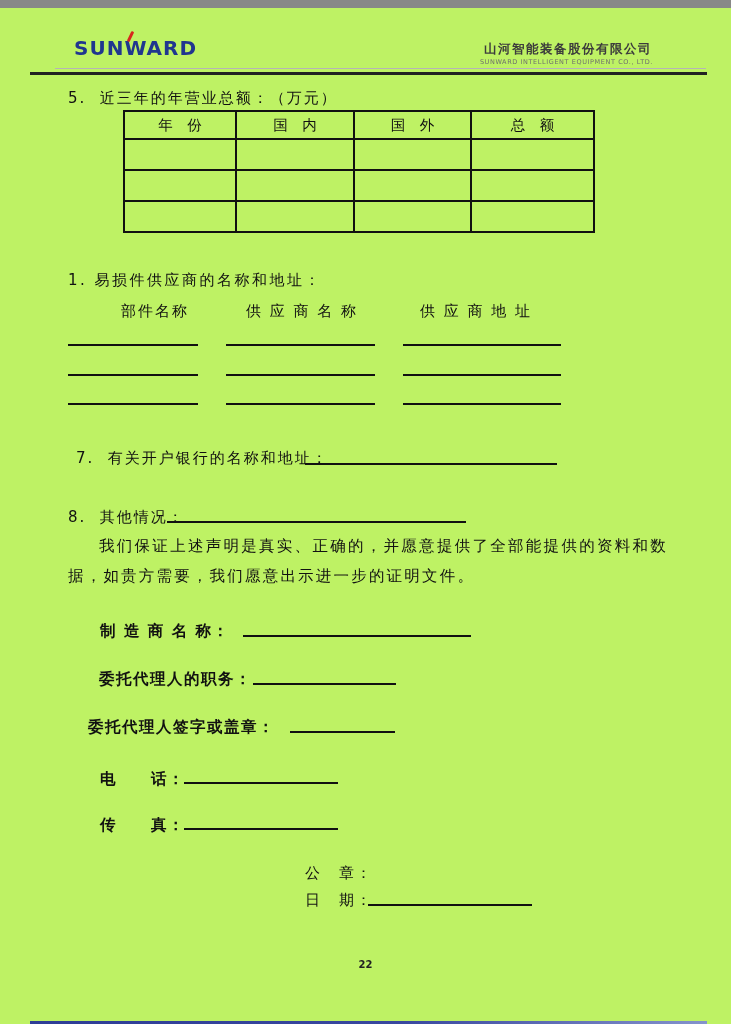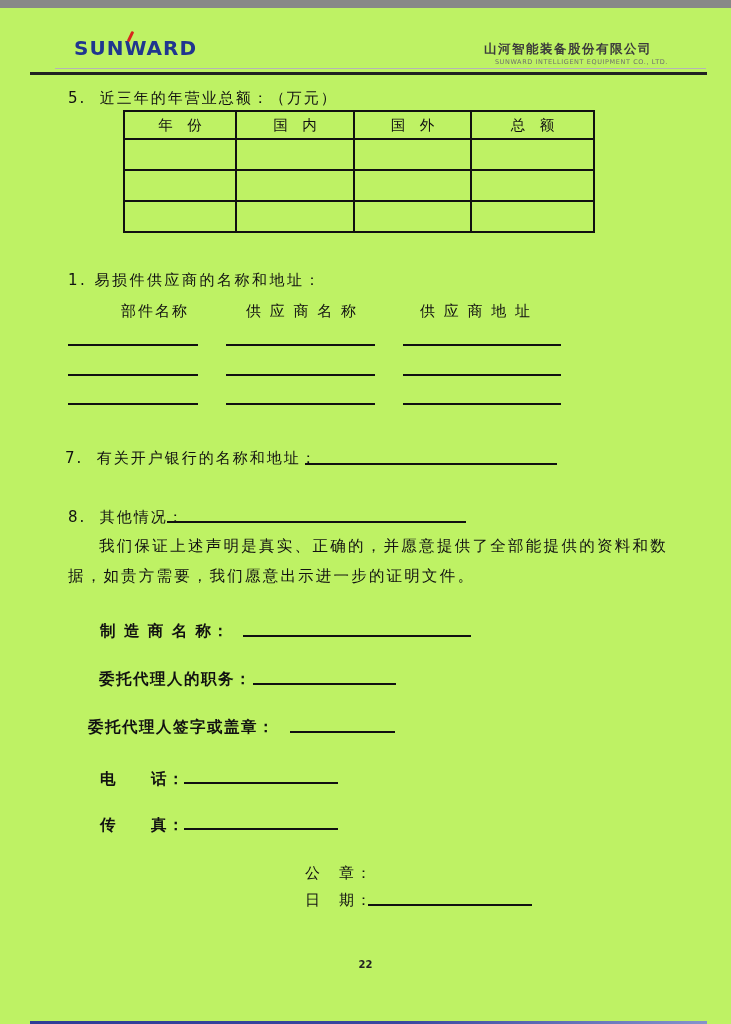--- a/index.html
+++ b/index.html
@@ -23,21 +23,21 @@
     position: absolute; left: 55px; top: -5px;
     width: 3px; height: 11px; background: #d7281d;
     transform: rotate(26deg); border-radius: 1px;
   }
   .company-cn {
     position: absolute; right: 79px; top: 33px;
     font-size: 12.5px; font-weight: 700; letter-spacing: 1.5px;
     color: #3c3c3c; white-space: pre-wrap;
   }
   .company-en {
-    position: absolute; right: 63px; top: 50px;
+    position: absolute; right: 78px; top: 50px;
     font-size: 6.5px; letter-spacing: 0.6px;
     color: #6e6e6e; white-space: pre-wrap;
   }
   .rule-thin  { position: absolute; left: 55px; top: 60px; width: 651px; height: 1px; background: #b5b5b5; }
   .rule-thick { position: absolute; left: 30px; top: 64px; width: 677px; height: 3px; background: #222; }
 
   
   .lbl { position: absolute; font-size: 15px; letter-spacing: 2px; white-space: pre-wrap; color: #111; }
   .bold { font-weight: 700; font-size: 15.5px; letter-spacing: 1.5px; }
   .bline { position: absolute; height: 2px; background: #111; }
@@ -129,21 +129,21 @@
   <div class="bline" style="left:68px;  top:336px; width:130px;"></div>
   <div class="bline" style="left:226px; top:336px; width:149px;"></div>
   <div class="bline" style="left:403px; top:336px; width:158px;"></div>
   <div class="bline" style="left:68px;  top:366px; width:130px;"></div>
   <div class="bline" style="left:226px; top:366px; width:149px;"></div>
   <div class="bline" style="left:403px; top:366px; width:158px;"></div>
   <div class="bline" style="left:68px;  top:395px; width:130px;"></div>
   <div class="bline" style="left:226px; top:395px; width:149px;"></div>
   <div class="bline" style="left:403px; top:395px; width:158px;"></div>
 
-  <div class="lbl" style="left:65px; top:441px;">7.  有关开户银行的名称和地址：</div>
+  <div class="lbl" style="left:76px; top:441px;">7.  有关开户银行的名称和地址：</div>
   <div class="bline" style="left:305px; top:455px; width:252px;"></div>
 
   <div class="lbl" style="left:68px; top:500px;">8.  其他情况：</div>
   <div class="bline" style="left:167px; top:513px; width:299px;"></div>
 
   <p class="declaration">我们保证上述声明是真实、正确的，并愿意提供了全部能提供的资料和数据，如贵方需要，我们愿意出示进一步的证明文件。</p>
 
   <div class="lbl bold" style="left:100px; top:613px;">制 造 商 名 称：</div>
   <div class="bline" style="left:243px; top:627px; width:228px;"></div>
 

